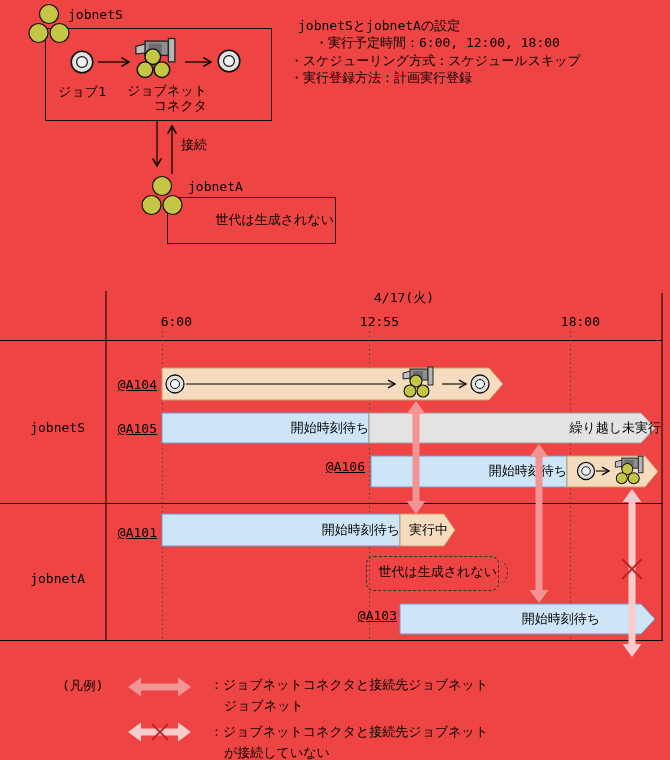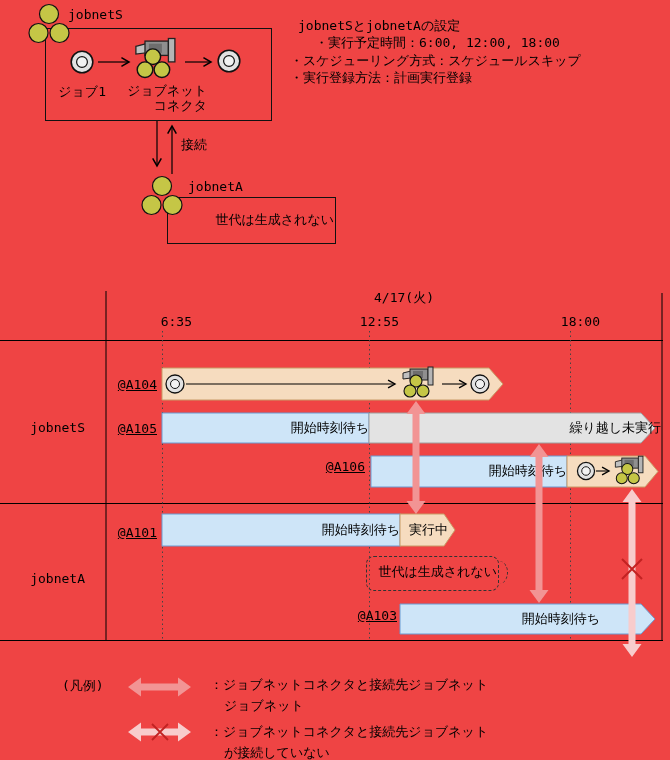--- a/index.html
+++ b/index.html
@@ -52,21 +52,21 @@
 
   <div class="lbl txt-layer" style="left:68px;top:7px;">jobnetS</div>
   <div class="lbl txt-layer c" style="left:54px;top:84px;width:52px;">ジョブ1</div>
   <div class="lbl txt-layer c" style="left:107px;top:83px;width:100px;">ジョブネット</div>
   <div class="lbl txt-layer c" style="left:107px;top:98px;width:100px;">コネクタ</div>
   <div class="lbl txt-layer" style="left:181px;top:137px;">接続</div>
   <div class="lbl txt-layer" style="left:188px;top:179px;">jobnetA</div>
   <div class="lbl txt-layer c" style="left:170px;top:212px;width:164px;">世代は生成されない</div>
 
   <div class="lbl txt-layer c" style="left:314px;top:290px;width:120px;">4/17(火)</div>
-  <div class="lbl txt-layer c" style="left:132px;top:314px;width:60px;">6:35</div>
+  <div class="lbl txt-layer c" style="left:132px;top:314px;width:60px;">6:00</div>
   <div class="lbl txt-layer c" style="left:339px;top:314px;width:60px;">12:55</div>
   <div class="lbl txt-layer c" style="left:540px;top:314px;width:60px;">18:00</div>
 
   <div class="lbl txt-layer c" style="left:25px;top:420px;width:60px;">jobnetS</div>
   <div class="lbl txt-layer c" style="left:25px;top:571px;width:60px;">jobnetA</div>
   <div class="lbl txt-layer r" style="left:105px;top:377px;width:52px;">@A104</div>
   <div class="lbl txt-layer r" style="left:105px;top:421px;width:52px;">@A105</div>
   <div class="lbl txt-layer r" style="left:313px;top:459px;width:52px;">@A106</div>
   <div class="lbl txt-layer r" style="left:105px;top:525px;width:52px;">@A101</div>
   <div class="lbl txt-layer r" style="left:345px;top:608px;width:52px;">@A103</div>

